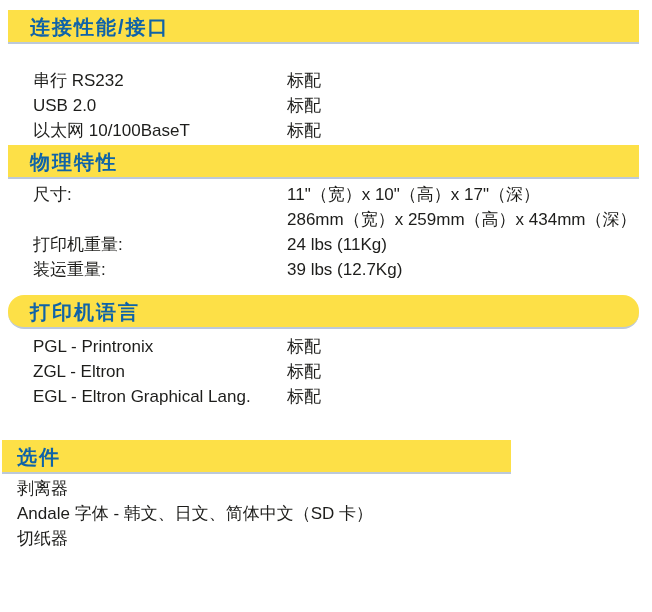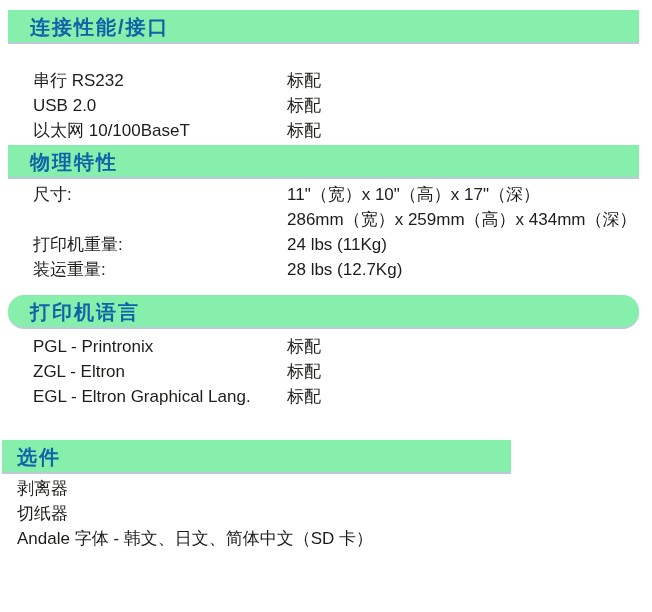--- a/index.html
+++ b/index.html
@@ -7,21 +7,21 @@
     width: 652px; height: 612px;
     background: #ffffff;
     font-family: "Liberation Sans", "DejaVu Sans", sans-serif;
     color: #1d1d1b;
   }
   .page { position: relative; width: 652px; height: 612px; overflow: hidden; }
 
   .band {
     position: absolute;
     left: 8px; width: 631px; height: 32px;
-    background: #86efac;
+    background: #fde047;
     border-bottom: 2px solid #bcc9da;
   }
   .band h2 {
     margin: 0;
     padding: 5px 0 0 22px;
     font-size: 20px;
     line-height: 24px;
     font-weight: bold;
     letter-spacing: 2px;
     color: #0f63a8;
@@ -83,21 +83,21 @@
     <div class="row">
       <span class="label"></span>
       <span class="value">286mm（宽）x 259mm（高）x 434mm（深）</span>
     </div>
     <div class="row">
       <span class="label">打印机重量:</span>
       <span class="value">24 lbs (11Kg)</span>
     </div>
     <div class="row">
       <span class="label">装运重量:</span>
-      <span class="value">28 lbs (12.7Kg)</span>
+      <span class="value">39 lbs (12.7Kg)</span>
     </div>
   </div>
 
   <div class="band" id="band-3">
     <h2>打印机语言</h2>
   </div>
   <div class="rows" id="rows-3">
     <div class="row">
       <span class="label">PGL - Printronix</span>
       <span class="value">标配</span>
@@ -110,17 +110,17 @@
       <span class="label">EGL - Eltron Graphical Lang.</span>
       <span class="value">标配</span>
     </div>
   </div>
 
   <div class="band shift" id="band-4">
     <h2>选件</h2>
   </div>
   <div class="rows shift" id="rows-4">
     <div class="row">剥离器</div>
+    <div class="row">Andale 字体 - 韩文、日文、简体中文（SD 卡）</div>
     <div class="row">切纸器</div>
-    <div class="row">Andale 字体 - 韩文、日文、简体中文（SD 卡）</div>
   </div>
 
 </div>
 
 </body></html>

